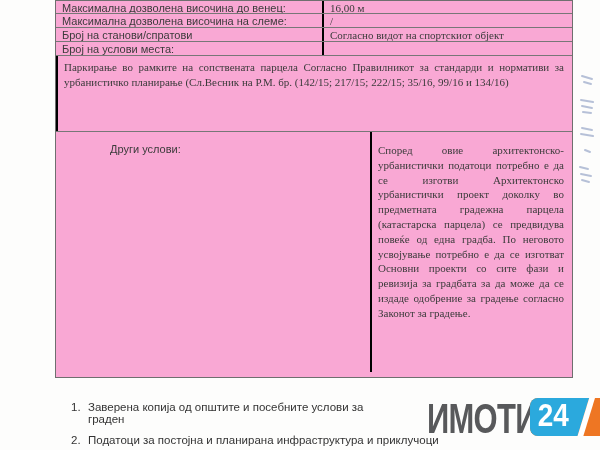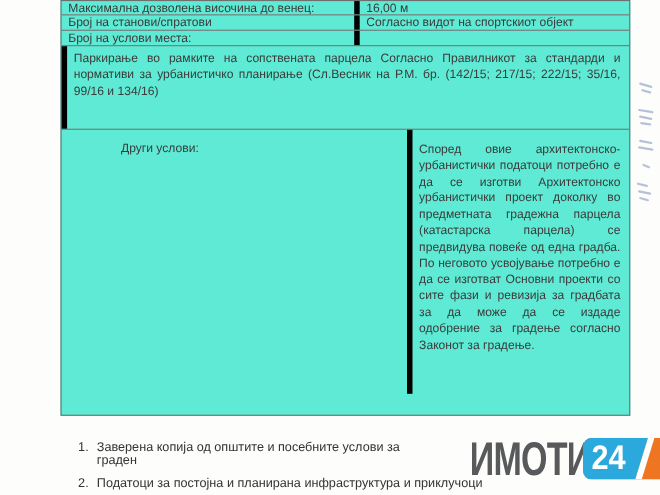--- a/index.html
+++ b/index.html
@@ -4,27 +4,27 @@
 <style>
   html,body{margin:0;padding:0;}
   .page{
     position:relative;width:600px;height:450px;overflow:hidden;
     background:#fdfdfc;color:#3b3b3b;
     font-family:"Liberation Sans", sans-serif;font-size:11px;
   }
   
   .doc-table{
     position:absolute;left:55px;top:0;width:518px;height:378px;
-    border:1px solid #6f6f6f;box-sizing:border-box;background:#5eead4;
+    border:1px solid #6f6f6f;box-sizing:border-box;background:#f9a8d4;
   }
   .t-row{display:flex;border-bottom:1px solid #777;box-sizing:border-box;}
   .t-row:last-child{border-bottom:none;margin-left:48px;}
   .cell{box-sizing:border-box;overflow:hidden;}
   .cell.label{width:266px;padding:1px 4px 0 6px;}
-  .cell.value{flex:1;border-left:5px solid #000000;padding:1px 8px 0 6px;}
+  .cell.value{flex:1;border-left:2px solid #000000;padding:1px 8px 0 6px;font-family:Liberation Serif, serif;}
   .thin .cell{line-height:12.5px;}
   .tall .cell{padding-top:4px;}
   .tall2 .cell{padding-top:11px;}
   .cell p{margin:0;text-align:justify;line-height:14.8px;}
   .cell p + p{margin-top:0;}
   
   .stamp{position:absolute;left:576px;top:72px;opacity:.55;}
   
   .list-item{position:absolute;display:flex;font-size:11.5px;color:#333;}
   .list-item .num{width:17px;flex:0 0 17px;}
@@ -50,20 +50,24 @@
 
 <div class="page">
 
   <div class="doc-table">
 
     <div class="t-row thin" style="height:13px">
       <div class="cell label">Максимална дозволена височина до венец:</div>
       <div class="cell value">16,00 м</div>
     </div>
 
+    <div class="t-row thin" style="height:14px">
+      <div class="cell label">Максимална дозволена височина на слеме:</div>
+      <div class="cell value">/</div>
+    </div>
 
     <div class="t-row thin" style="height:14px">
       <div class="cell label">Број на станови/спратови</div>
       <div class="cell value">Согласно видот на спортскиот објект</div>
     </div>
 
     <div class="t-row thin" style="height:14px">
       <div class="cell label">Број на услови места:</div>
       <div class="cell value"></div>
     </div>

